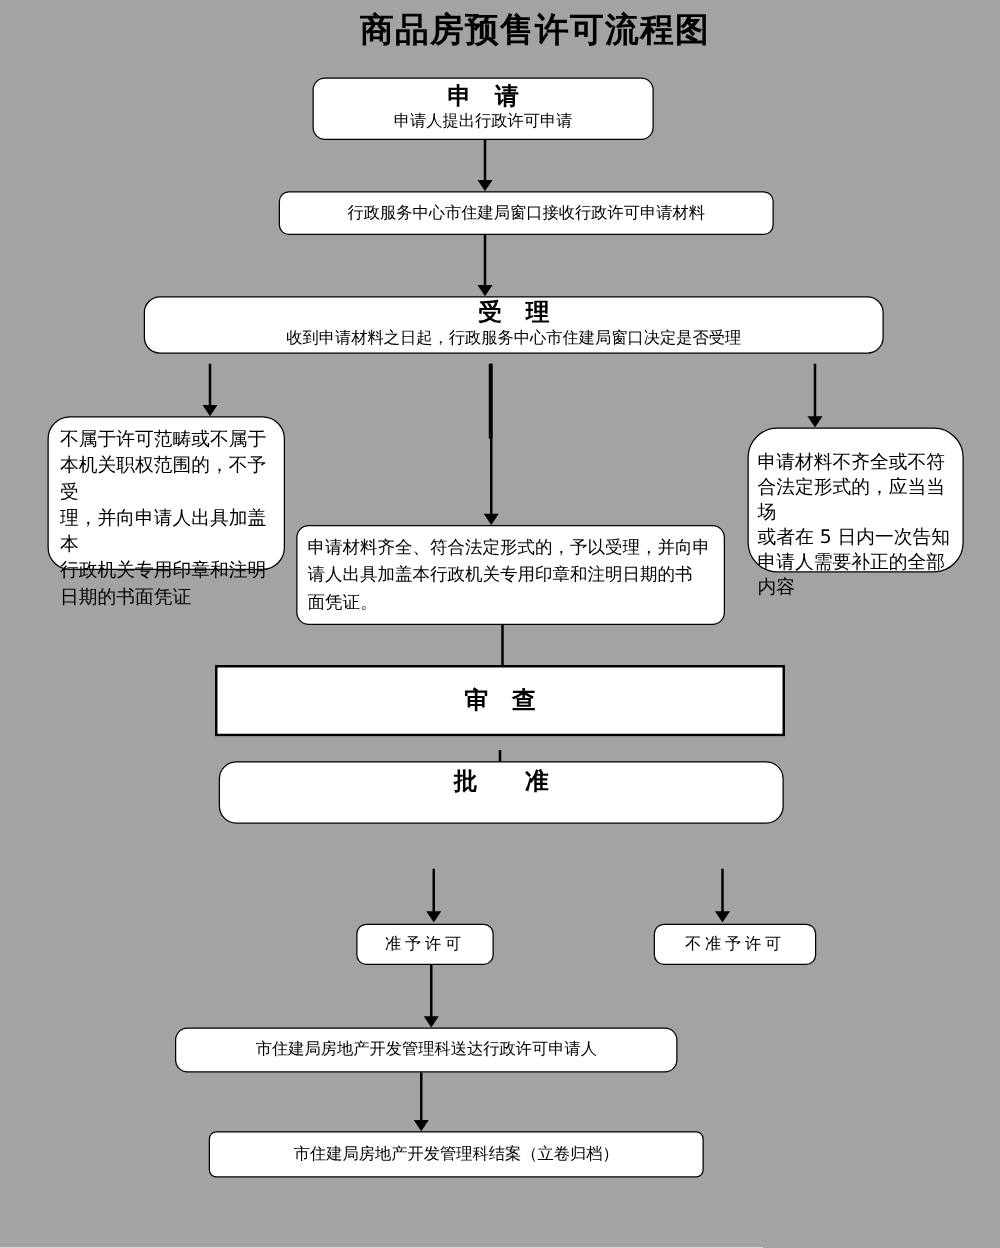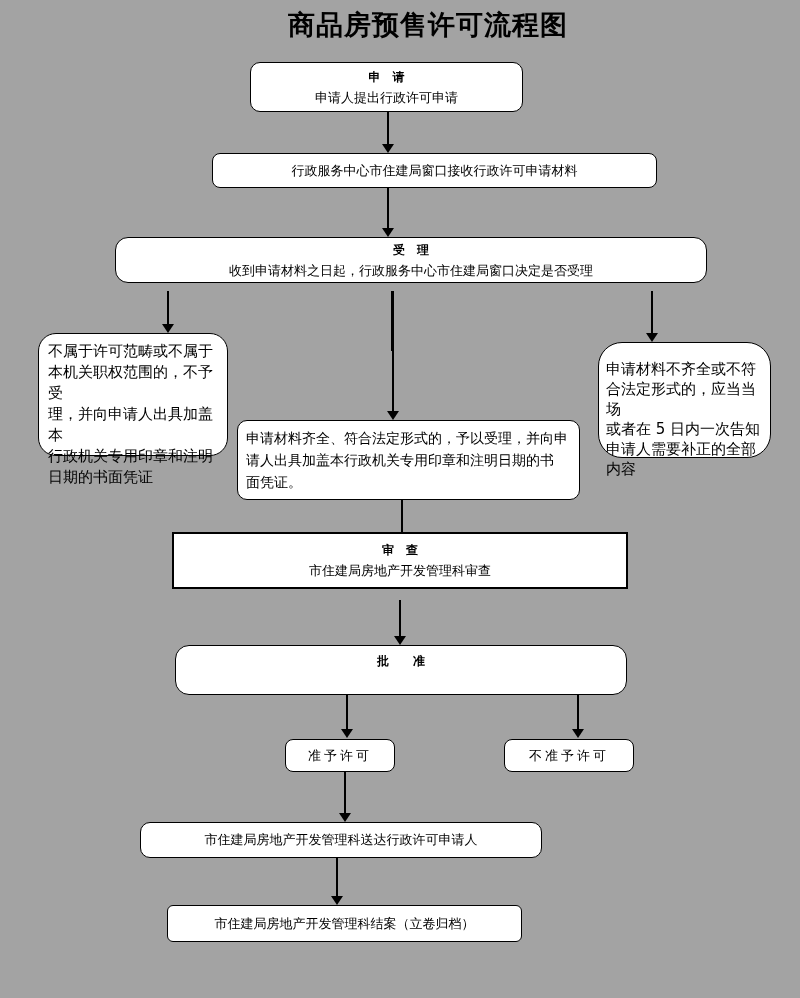--- a/index.html
+++ b/index.html
@@ -11,42 +11,42 @@
     text-align:center;font-size:27px;line-height:34px;font-weight:bold;
     letter-spacing:1px;white-space:pre;
   }
 
   .node{
     position:absolute;box-sizing:border-box;
     border:1px solid #000;background:#fff;
     display:flex;flex-direction:column;align-items:center;justify-content:center;
     text-align:center;
   }
-  .heading{font-size:12px;font-weight:bold;line-height:21px;white-space:pre;}
+  .heading{font-size:19px;font-weight:bold;line-height:21px;white-space:pre;}
   .body{font-size:13px;line-height:20px;}
   .node.branch{align-items:flex-start;justify-content:flex-start;text-align:left;}
   .node.branch .body{white-space:pre-line;}
 
   
   .n-apply   {left:250px;top:62px; width:273px;height:50px;border-radius:10px;}
-  .n-receive {left:212px;top:153px;width:445px;height:35px;border-radius:8px;}
+  .n-receive {left:223px;top:153px;width:396px;height:35px;border-radius:8px;}
   .n-accept  {left:115px;top:237px;width:592px;height:46px;border-radius:13px;}
   .n-reject  {left:38px; top:333px;width:190px;height:123px;border-radius:18px;padding:7px 9px;}
   .n-reject .body{font-size:15px;line-height:21px;}
   .n-accepted{left:237px;top:420px;width:343px;height:80px;border-radius:10px;padding:6px 8px;}
   .n-accepted .body{font-size:14px;line-height:22px;}
   .n-supplement{left:598px;top:342px;width:173px;height:116px;border-radius:24px;padding:16px 7px;}
   .n-supplement .body{font-size:15px;line-height:20px;}
   .n-review  {left:172px;top:532px;width:456px;height:57px;border-radius:0;border-width:2px;}
-  .n-approve {left:175px;top:645px;width:452px;height:50px;border-radius:14px;justify-content:flex-start;padding-top:5px;}
+  .n-approve {left:175px;top:609px;width:452px;height:50px;border-radius:14px;justify-content:flex-start;padding-top:5px;}
   .n-grant   {left:285px;top:739px;width:110px;height:33px;border-radius:8px;}
   .n-grant .body,.n-deny .body{letter-spacing:3px;}
-  .n-deny    {left:504px;top:739px;width:130px;height:33px;border-radius:8px;}
+  .n-deny    {left:523px;top:739px;width:130px;height:33px;border-radius:8px;}
   .n-deliver {left:140px;top:822px;width:402px;height:36px;border-radius:10px;}
-  .n-archive {left:167px;top:905px;width:355px;height:37px;border-radius:6px;}
+  .n-archive {left:167px;top:905px;width:396px;height:37px;border-radius:6px;}
 
   
   .arrow{position:absolute;width:12px;}
   .arrow .stem{position:absolute;left:5px;top:0;bottom:8px;width:1.5px;background:#000;}
   .arrow .head{position:absolute;left:0;bottom:0;width:0;height:0;
     border-left:6px solid transparent;border-right:6px solid transparent;border-top:9px solid #000;}
   .a1 {left:382px;top:112px;height:41px;}
   .a2 {left:382px;top:188px;height:49px;}
   .a3l{left:162px;top:291px;height:42px;}
   .a3m{left:387px;top:291px;height:129px;}
@@ -126,21 +126,20 @@
 内容</div>
   </div>
 
   <div class="arrow a4">
       <div class="stem"></div>
       <div class="head"></div>
     </div>
 
   <div class="node n-review">
     <div class="heading">审　查</div>
-    <div class="body">市住建局房地产开发管理科审查</div>
   </div>
 
   <div class="arrow a5">
       <div class="stem"></div>
       <div class="head"></div>
     </div>
 
   <div class="node n-approve">
     <div class="heading">批　　准</div>
   </div>

